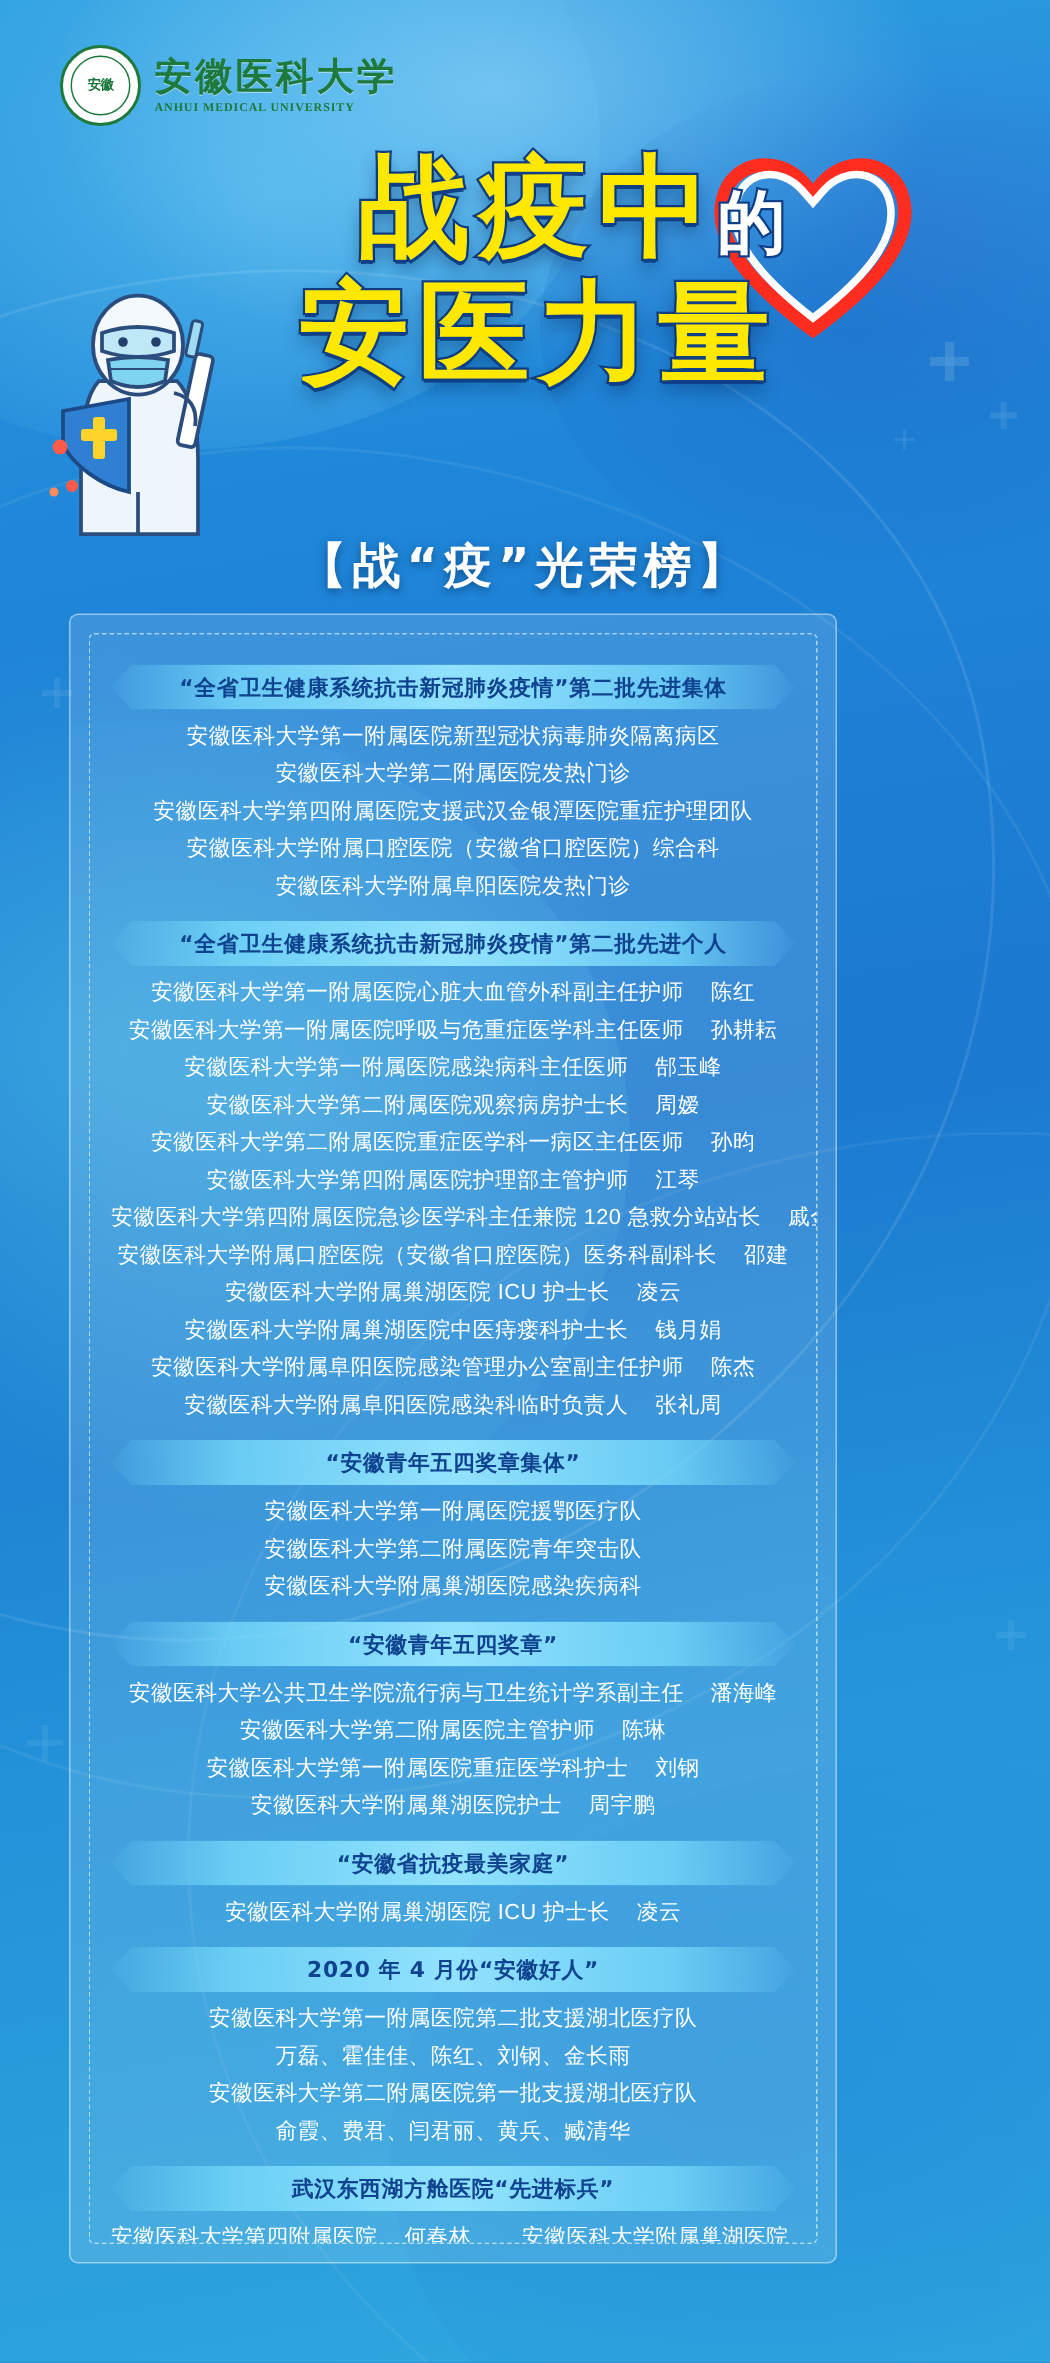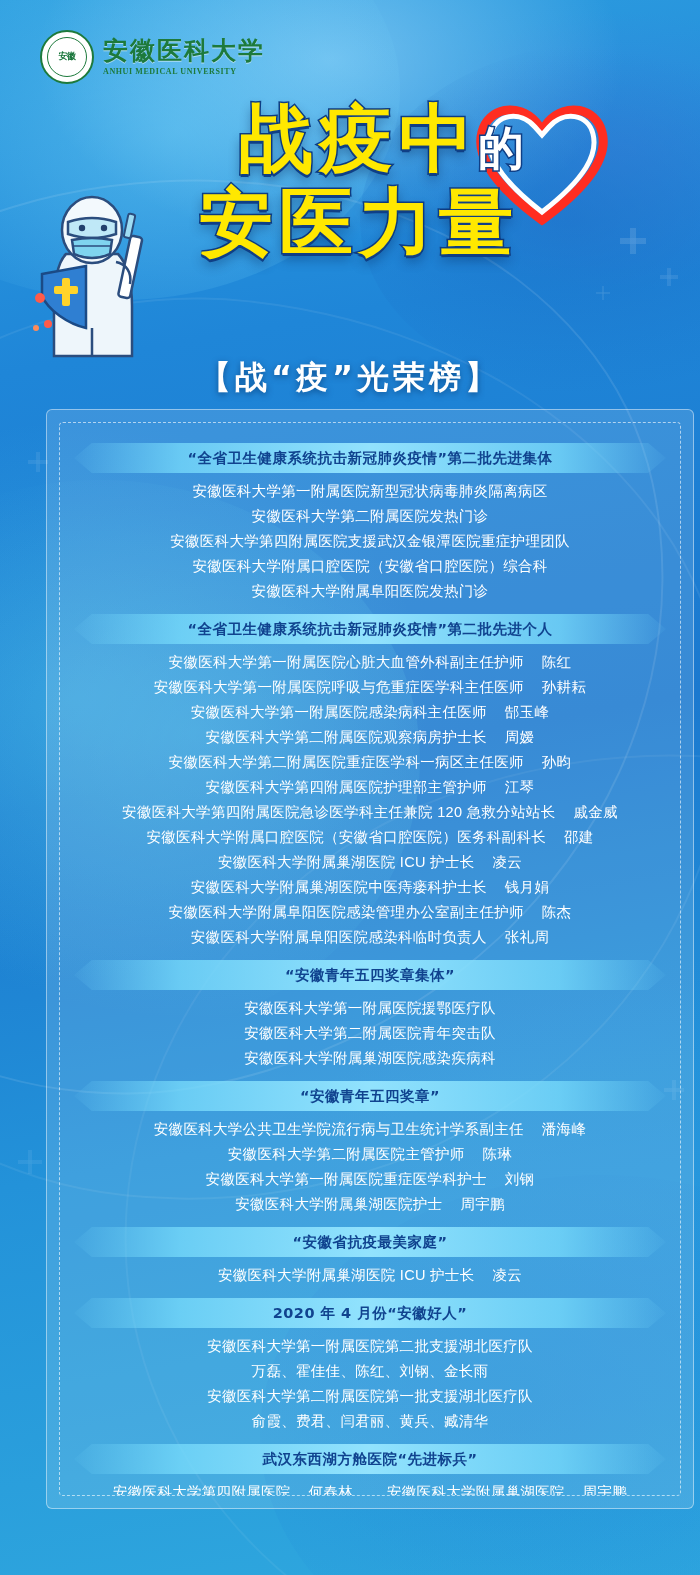--- a/index.html
+++ b/index.html
@@ -189,21 +189,21 @@
     text-shadow: 0 2px 6px rgba(0,40,90,0.55);
     z-index: 5;
     margin-top: 12px;
   }
 
   
   .panel {
     position: absolute;
     left: 46px;
     top: 409px;
-    width: 648px;
+    width: 512px;
     height: 1100px;
     background: rgba(255,255,255,0.13);
     border: 1px solid rgba(255,255,255,0.45);
     border-radius: 6px;
     box-sizing: border-box;
     padding: 12px;
     z-index: 6;
   }
   .panel-inner {
     width: 100%;

